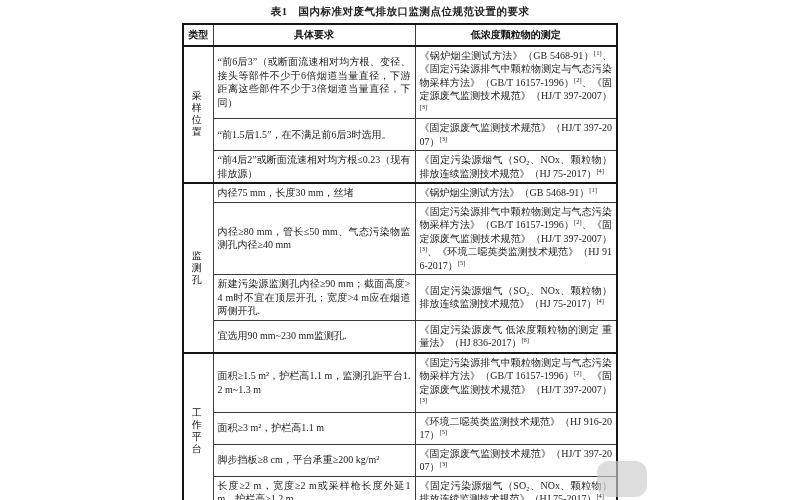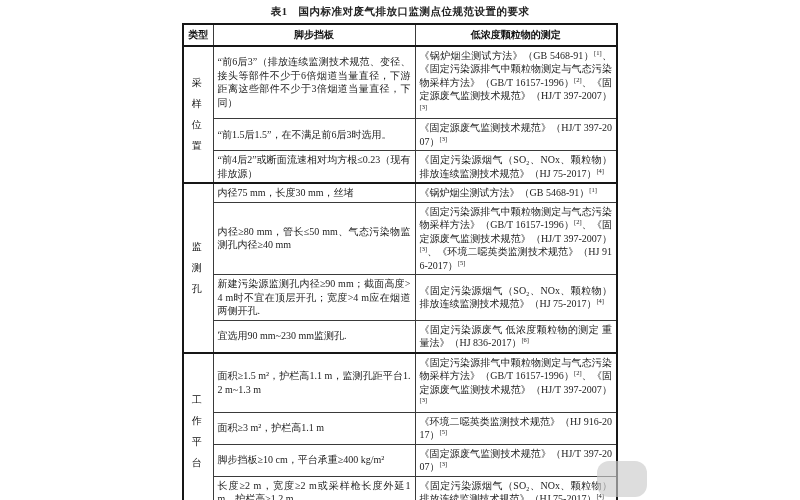--- a/index.html
+++ b/index.html
@@ -6,21 +6,21 @@
   body{width:800px;height:500px;overflow:hidden;
        font-family:"Liberation Serif","DejaVu Serif",serif;color:#1b1b1b;}
   .page{position:relative;width:800px;height:500px;background:#fff;}
   .doc-title{padding-top:5px;margin:0 auto 4px;text-align:center;
              font-size:10.5px;font-weight:bold;letter-spacing:0.5px;color:#222;}
   table.std-table{border-collapse:collapse;table-layout:fixed;margin:0 auto;
                   width:434px;border:2px solid #161616;background:#fff;position:relative;z-index:1;}
   .std-table th,.std-table td{border:1px solid #3a3a3a;font-size:10px;line-height:13.5px;
                   padding:2px 4px;vertical-align:middle;word-break:break-all;}
   .std-table th{font-weight:bold;text-align:center;font-size:10px;padding:3px 2px;color:#111;}
-  td.c-type{text-align:center;letter-spacing:3px;padding:2px 2px;line-height:21px;color:#111;}
+  td.c-type{text-align:center;letter-spacing:3px;padding:2px 2px;line-height:12px;color:#111;}
   td.c-req{text-align:justify;}
   td.c-std{text-align:justify;}
   tr.sec-start td{border-top:2px solid #161616;}
   sup{font-size:6.5px;line-height:0;vertical-align:super;letter-spacing:0;}
   .watermark-blob{position:absolute;left:597px;top:461px;width:50px;height:36px;
                   background:rgba(203,203,203,0.65);border-radius:12px;z-index:2;}
 </style>
 </head>
 <body>
 
@@ -30,29 +30,29 @@
 
   <table class="std-table">
     <colgroup>
       <col style="width:30px">
         <col style="width:202px">
         <col style="width:202px">
     </colgroup>
     <thead>
       <tr>
         <th>类型</th>
-        <th>脚步挡板</th>
+        <th>具体要求</th>
         <th>低浓度颗粒物的测定</th>
       </tr>
     </thead>
     <tbody>
 
       <tr class="sec-start">
         <td class="c-type" rowspan="3">采样位置</td>
-        <td class="c-req">“前6后3”（排放连续监测技术规范、变径、接头等部件不少于6倍烟道当量直径，下游距离这些部件不少于3倍烟道当量直径，下同）</td>
+        <td class="c-req">“前6后3”（或断面流速相对均方根、变径、接头等部件不少于6倍烟道当量直径，下游距离这些部件不少于3倍烟道当量直径，下同）</td>
         <td class="c-std">《锅炉烟尘测试方法》（GB 5468-91）<sup>[1]</sup>、《固定污染源排气中颗粒物测定与气态污染物采样方法》（GB/T 16157-1996）<sup>[2]</sup>、《固定源废气监测技术规范》（HJ/T 397-2007）<sup>[3]</sup></td>
       </tr>
       <tr>
         <td class="c-req">“前1.5后1.5”，在不满足前6后3时选用。</td>
         <td class="c-std">《固定源废气监测技术规范》（HJ/T 397-2007）<sup>[3]</sup></td>
       </tr>
       <tr>
         <td class="c-req">“前4后2”或断面流速相对均方根≤0.23（现有排放源）</td>
         <td class="c-std">《固定污染源烟气（SO₂、NOx、颗粒物）排放连续监测技术规范》（HJ 75-2017）<sup>[4]</sup></td>
       </tr>
@@ -78,21 +78,21 @@
       <tr class="sec-start">
         <td class="c-type" rowspan="4">工作平台</td>
         <td class="c-req">面积≥1.5 m²，护栏高1.1 m，监测孔距平台1.2 m~1.3 m</td>
         <td class="c-std">《固定污染源排气中颗粒物测定与气态污染物采样方法》（GB/T 16157-1996）<sup>[2]</sup>、《固定源废气监测技术规范》（HJ/T 397-2007）<sup>[3]</sup></td>
       </tr>
       <tr>
         <td class="c-req">面积≥3 m²，护栏高1.1 m</td>
         <td class="c-std">《环境二噁英类监测技术规范》（HJ 916-2017）<sup>[5]</sup></td>
       </tr>
       <tr>
-        <td class="c-req">脚步挡板≥10 cm，平台承重≥400 kg/m²</td>
+        <td class="c-req">脚步挡板≥8 cm，平台承重≥200 kg/m²</td>
         <td class="c-std">《固定源废气监测技术规范》（HJ/T 397-2007）<sup>[3]</sup></td>
       </tr>
       <tr>
         <td class="c-req">长度≥2 m，宽度≥2 m或采样枪长度外延1 m，护栏高≥1.2 m</td>
         <td class="c-std">《固定污染源烟气（SO₂、NOx、颗粒物）排放连续监测技术规范》（HJ 75-2017）<sup>[4]</sup></td>
       </tr>
 
     </tbody>
   </table>
 

